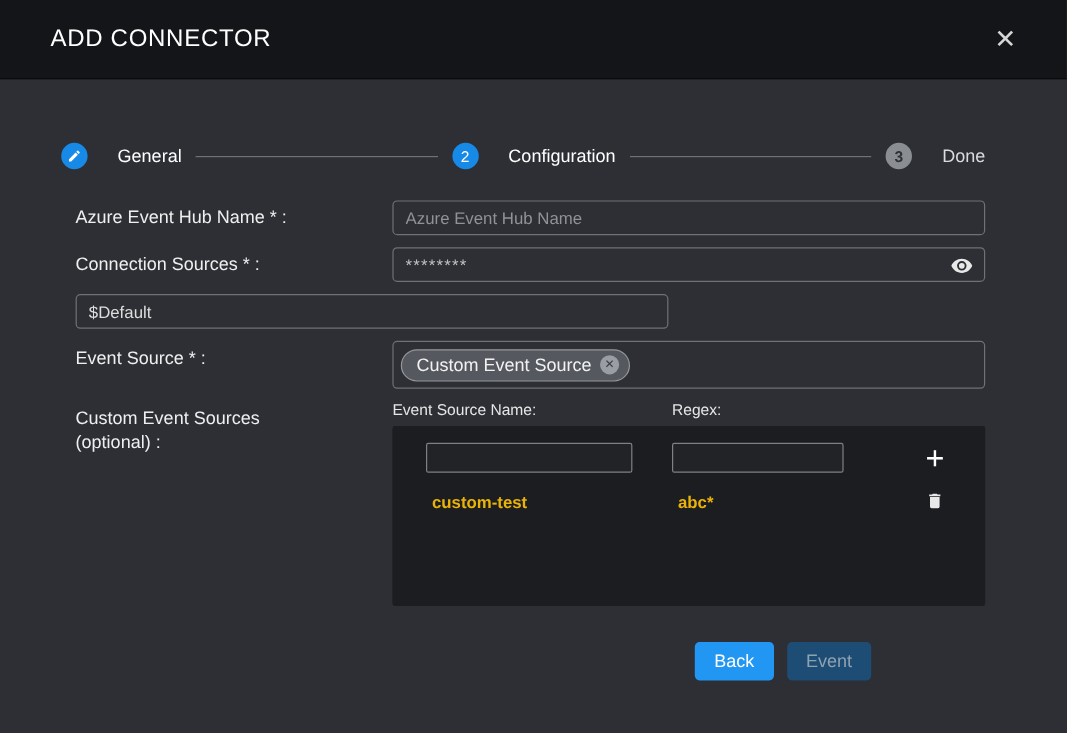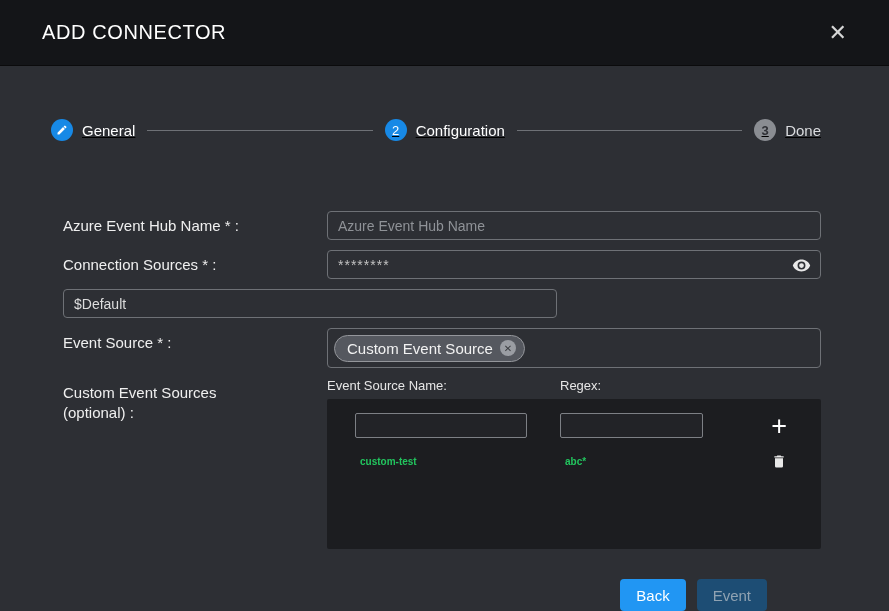--- a/index.html
+++ b/index.html
@@ -26,34 +26,34 @@
   .close-btn {
     background:none; border:none; color:#d6d6d6; font-size:22px; line-height:1;
     cursor:pointer; padding:2px 4px;
   }
 
   
   .stepper {
     display:flex; align-items:center;
     margin:53px 68px 26px 51px;
   }
-  .step { display:flex; align-items:center; gap:9px; white-space:nowrap;text-decoration:underline; }
+  .step { display:flex; align-items:center; gap:25px; white-space:nowrap; }
   .step-circle {
     width:22px; height:22px; border-radius:50%;
     display:flex; align-items:center; justify-content:center;
     font-size:13px; flex:0 0 22px;
   }
   .step-circle.blue { background:#1789e6; color:#ffffff; }
   .step-circle.gray { background:#8a8d92; color:#2f3136; font-weight:bold; }
   .step-label { font-size:15px; color:#ffffff; }
   .step-label.dim { color:#d9dbde; }
   .step-line { flex:1 1 auto; height:1px; background:#6e7176; margin:0 12px; }
 
   
-  .form { padding:0 68px 0 63px;margin-top:44px; }
+  .form { padding:0 109px 0 63px; }
   .form-row { display:flex; margin-bottom:10px; }
   .form-label {
     width:264px; flex:0 0 264px;
     font-size:15px; color:#efefef; padding-top:5px; line-height:1.35;
   }
   .form-field { width:494px; flex:0 0 494px; position:relative; }
 
   .text-input {
     width:100%; height:29px;
     background:#2d2f34;
@@ -99,21 +99,21 @@
     width:100%; height:25px;
     background:#222327; border:1px solid #7d8085; border-radius:2px;
     color:#dddddd; padding:0 8px; font-size:13px; font-family:inherit; outline:none;
   }
   .icon-cell { margin-left:auto; margin-right:34px; display:flex; align-items:center; }
   .plus-btn {
     background:none; border:none; color:#ffffff; font-size:27px; font-weight:300;
     line-height:20px; padding:0; cursor:pointer;
   }
   .data-row { margin-top:15px; }
-  .row-text { font-size:10px; font-weight:bold; color:#22c55e; padding-left:5px; }
+  .row-text { font-size:14px; font-weight:bold; color:#eab308; padding-left:5px; }
   .trash-btn { background:none; border:none; padding:0; cursor:pointer; display:flex; }
 
   
   .footer { display:flex; justify-content:flex-end; gap:11px; padding:20px 54px 0 0; }
   .btn {
     height:32px; min-width:62px; border-radius:4px; border:none;
     font-size:15px; padding:0 16px; font-family:inherit; cursor:pointer;
   }
   .btn-back { background:#2196f3; color:#ffffff; }
   .btn-next { background:#1d4d74; color:#8fa2b200; color:#8fa2b2; }

